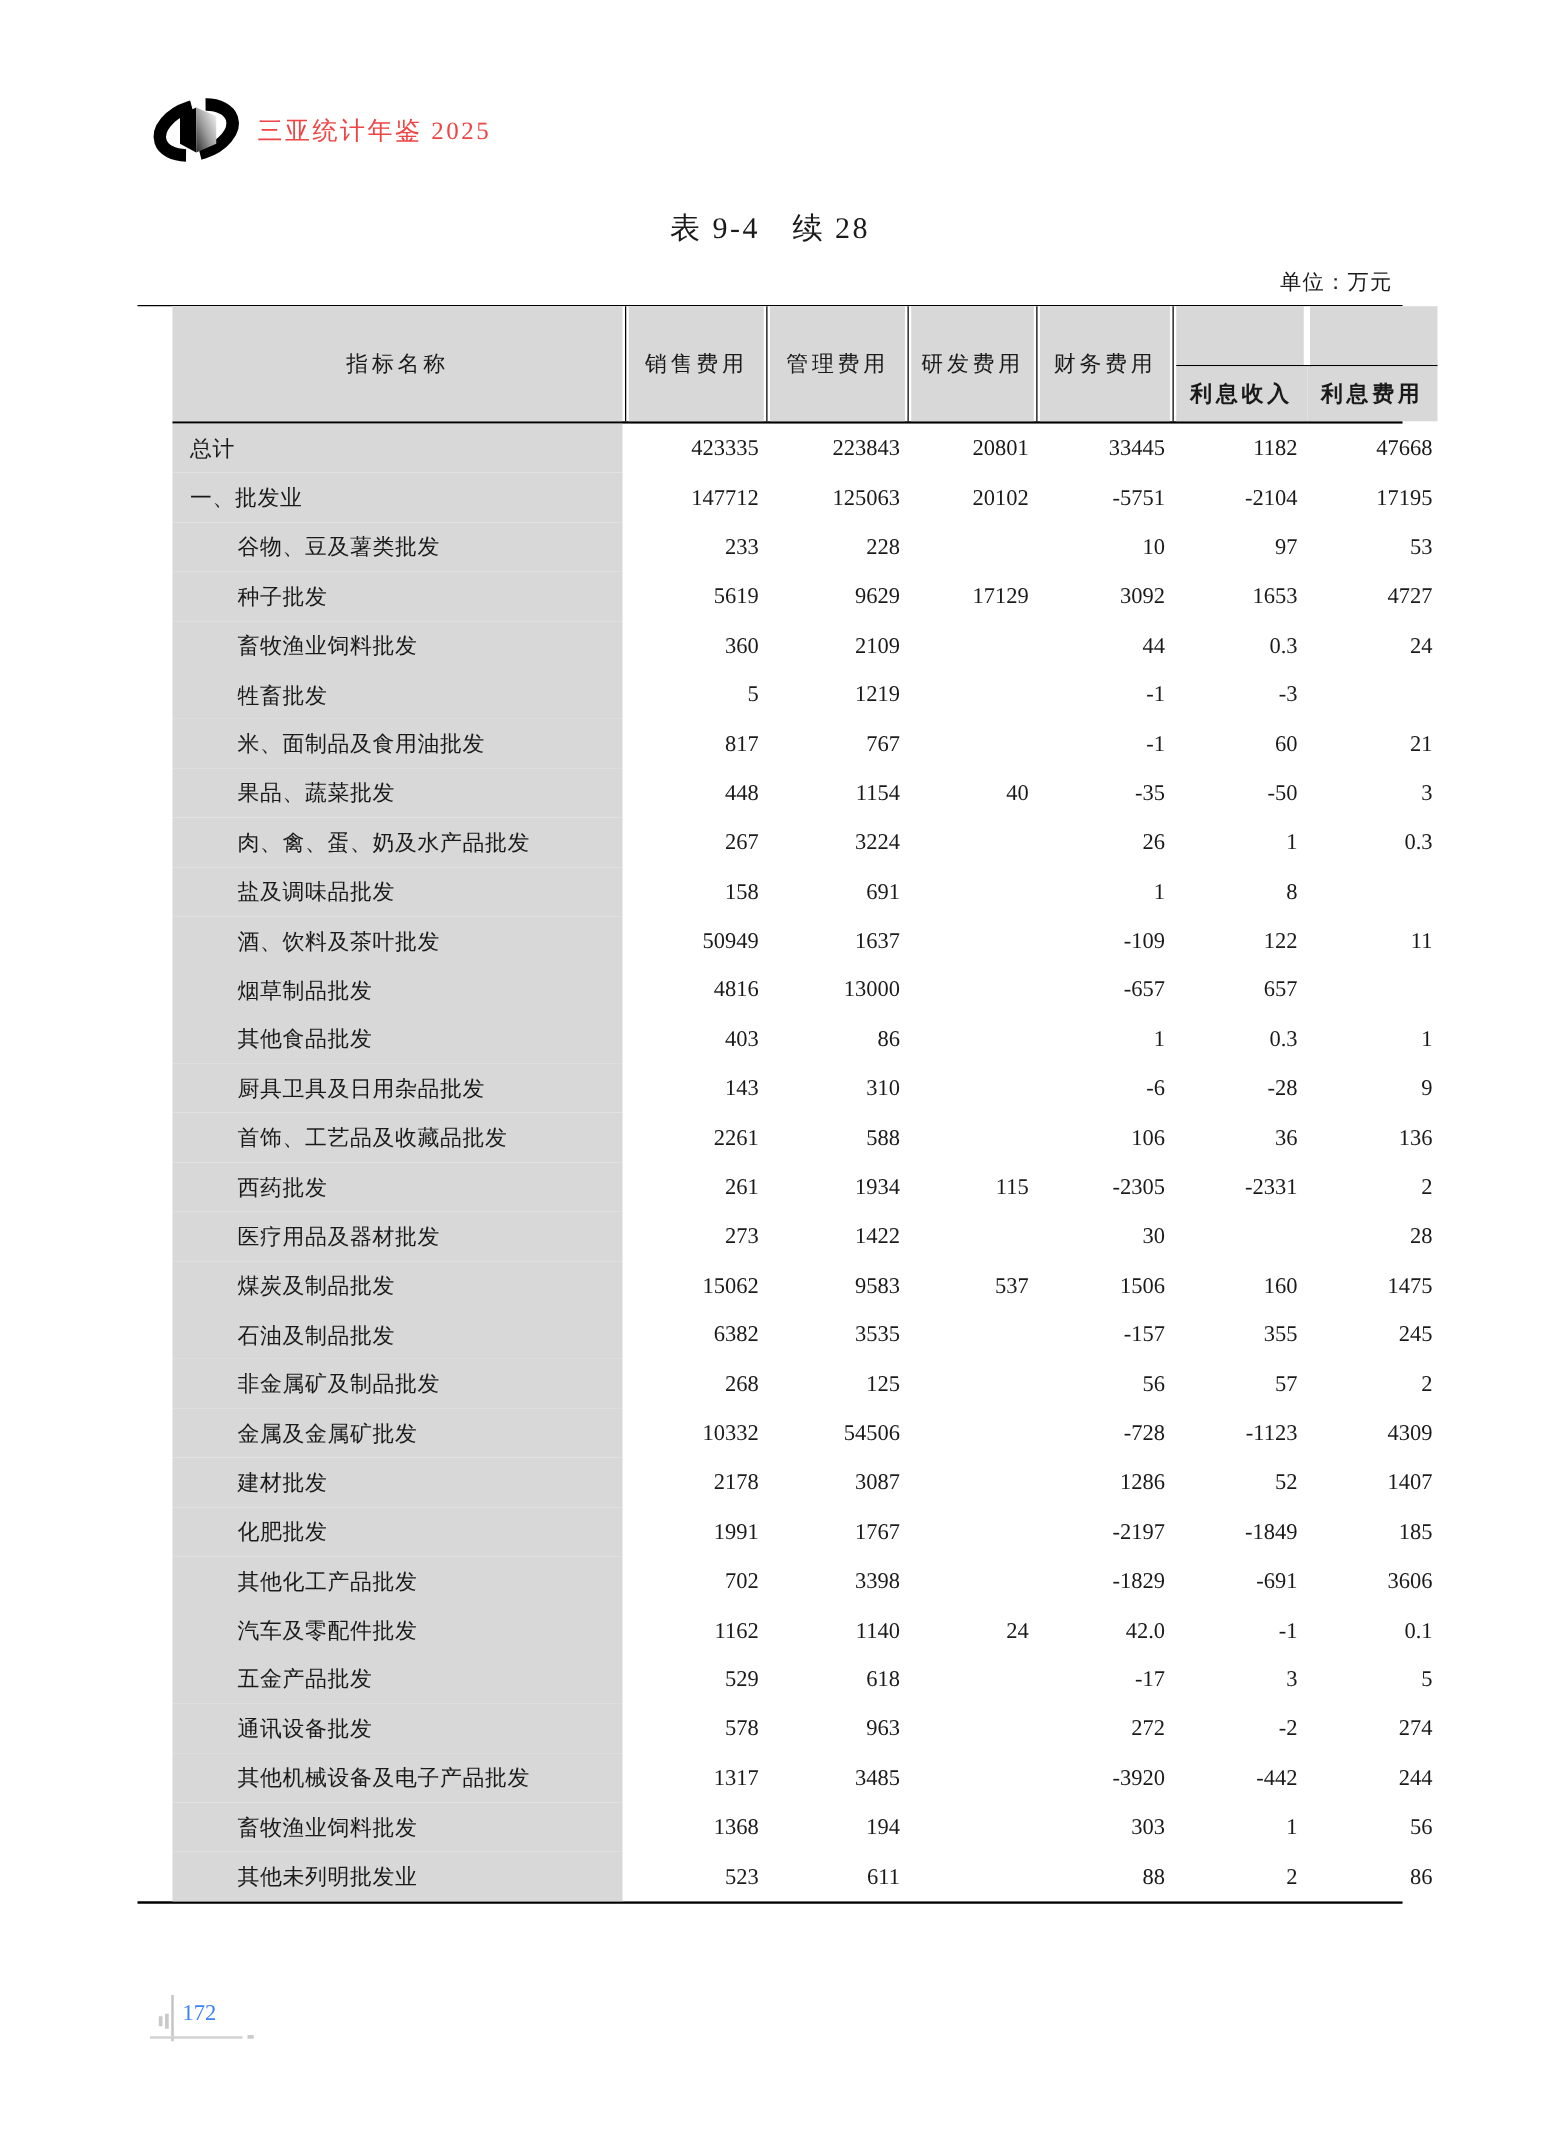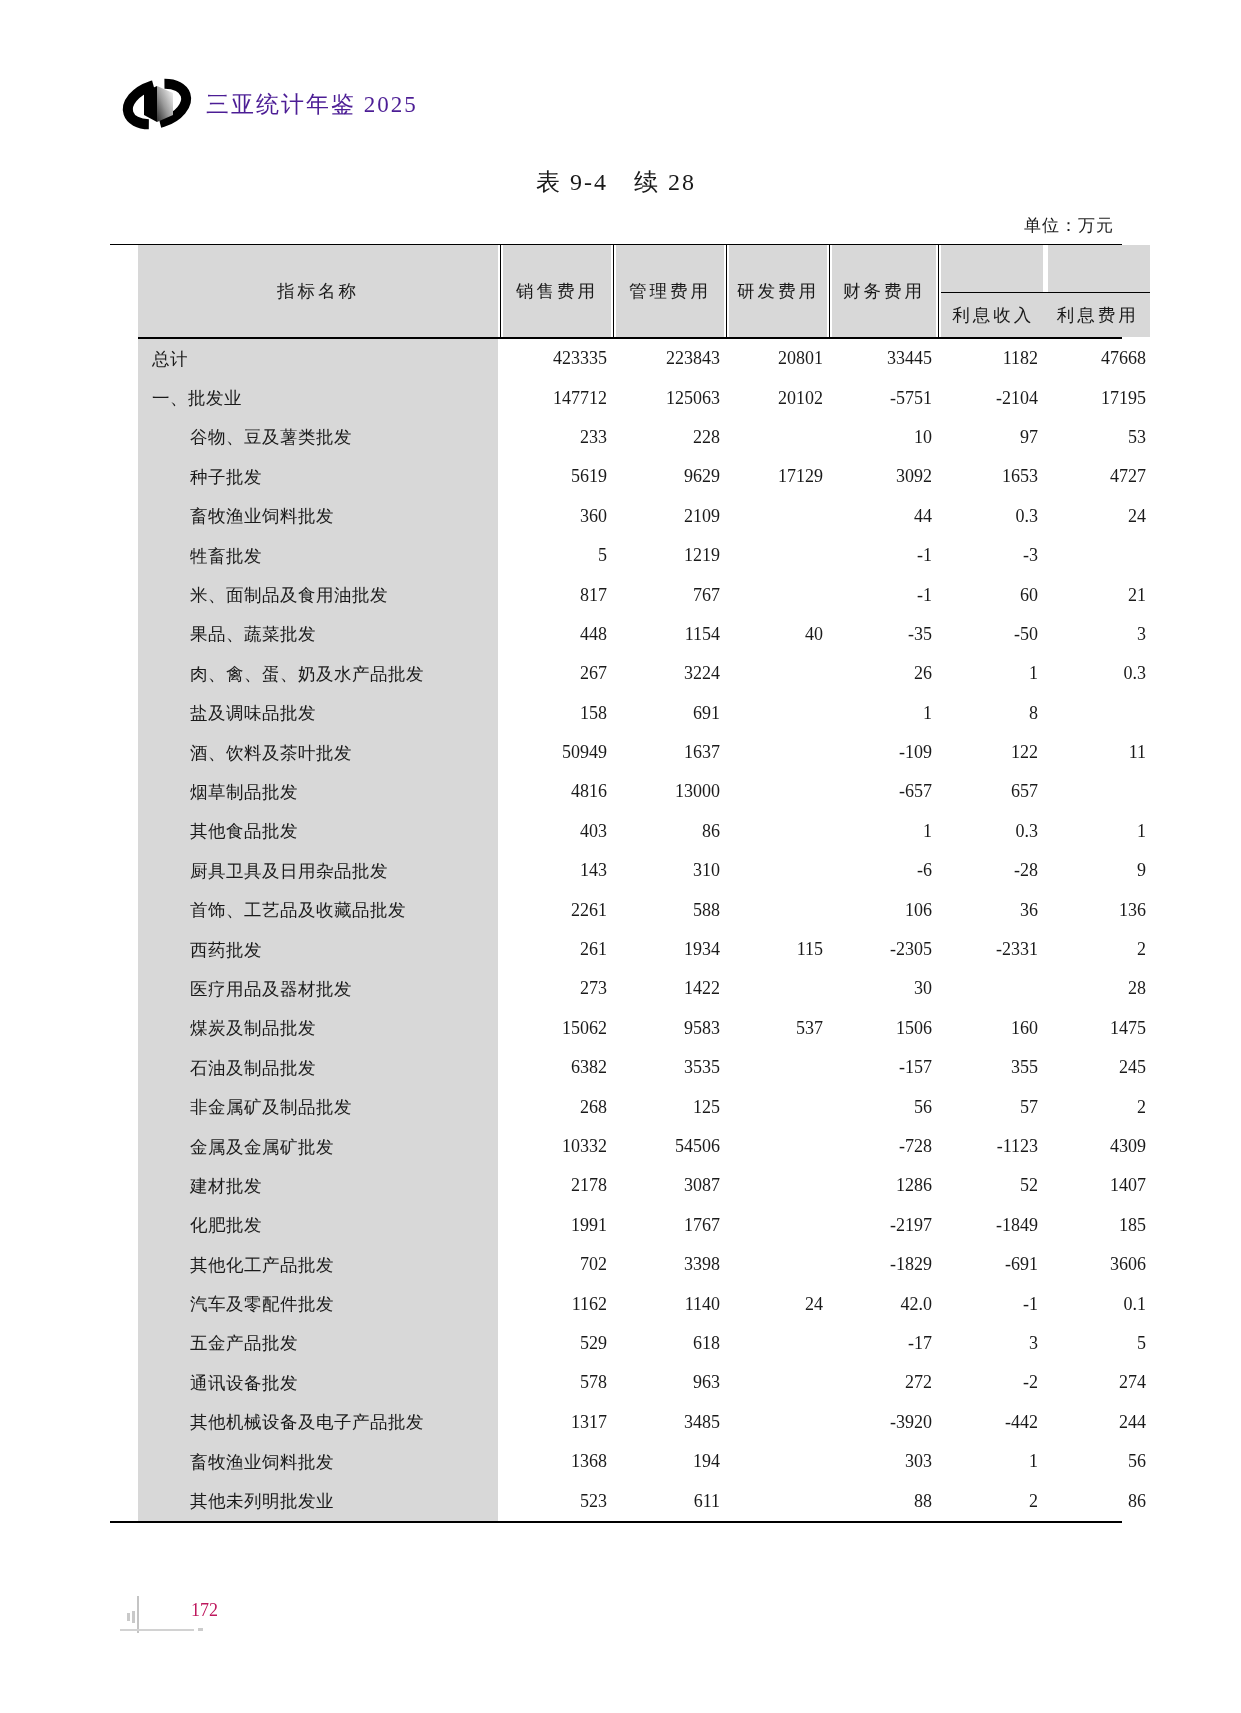--- a/index.html
+++ b/index.html
@@ -9,21 +9,21 @@
     background:#ffffff;
     font-family:"Liberation Serif","DejaVu Serif",serif;
     color:#1a1a1a;
     overflow:hidden;
   }
   .content{margin-left:110px;width:1012px;}
 
   
   .brand{display:flex;align-items:center;margin-left:118px;padding-top:72px;height:64px;}
   .brand svg{display:block;}
-  .brand-text{margin-left:10px;font-size:23px;letter-spacing:2px;color:#4c1d95;}
+  .brand-text{margin-left:10px;font-size:20px;letter-spacing:2px;color:#ef4444;}
 
   
   .tbl-title{margin-top:30px;text-align:center;font-size:24px;font-weight:normal;letter-spacing:2px;}
   .unit-line{margin-top:16px;text-align:right;font-size:17px;padding-right:8px;letter-spacing:1px;}
 
   
   .tbl{margin-top:7px;border-top:1.5px solid #000;border-bottom:2.5px solid #000;padding-left:28px;}
   .thead,.trow{display:flex;column-gap:5px;}
   .cw-label{width:360px;flex:0 0 360px;}
   .cw-n0{width:108px;flex:0 0 108px;}
@@ -38,38 +38,38 @@
   .hc{
     background:#d8d8d8;display:flex;align-items:center;justify-content:center;
     font-size:17.5px;letter-spacing:3px;position:relative;
   }
   .hc.vline::after{
     content:"";position:absolute;right:-3px;top:0;bottom:0;width:1px;background:#000;
   }
   .hgroup{flex:0 0 209px;width:209px;display:flex;flex-direction:column;}
   .hg-top{height:47px;display:flex;column-gap:5px;border-bottom:1px solid #000;}
   .hg-top .hgc{background:#d8d8d8;flex:1;}
-  .hg-bottom{flex:1;display:flex;column-gap:0;}
+  .hg-bottom{flex:1;display:flex;column-gap:0;font-weight:bold;}
   .hg-bottom .hc{flex:1;}
 
   
   .trow{height:39.4px;background:#fff;text-align:right;}
   .cell{display:flex;align-items:center;font-size:17.5px;}
   .cell.label{background:#d8d8d8;padding-left:14px;letter-spacing:0.5px;box-sizing:border-box;}
   .cell.label.ind1{padding-left:52px;}
   .cell.num{justify-content:flex-end;padding-right:4px;box-sizing:border-box;font-size:18px;}
 
   
   .pagefoot{position:absolute;left:120px;top:1596px;width:130px;height:44px;}
   .pf-vline{position:absolute;left:17px;top:0;width:1.5px;height:37px;background:#c4c4c4;}
   .pf-hline{position:absolute;left:0;top:33px;width:74px;height:1.5px;background:#d2d2d2;}
   .pf-hdash{position:absolute;left:78px;top:32px;width:5px;height:3px;background:#cccccc;}
   .pf-tick1{position:absolute;left:7px;top:17px;width:3px;height:8px;background:#c9c9c9;}
   .pf-tick2{position:absolute;left:12px;top:15px;width:3px;height:12px;background:#c9c9c9;}
-  .pf-num{position:absolute;left:26px;top:4px;font-size:18px;color:#be185d;margin-left:45px;}
+  .pf-num{position:absolute;left:26px;top:4px;font-size:18px;color:#3b82f6;}
 </style>
 </head>
 <body>
 
 <div class="page">
 
   <div class="brand">
     <svg width="78" height="62" viewBox="0 0 78 62">
       <defs>
         <linearGradient id="lg" x1="0" y1="1" x2="1" y2="0">

